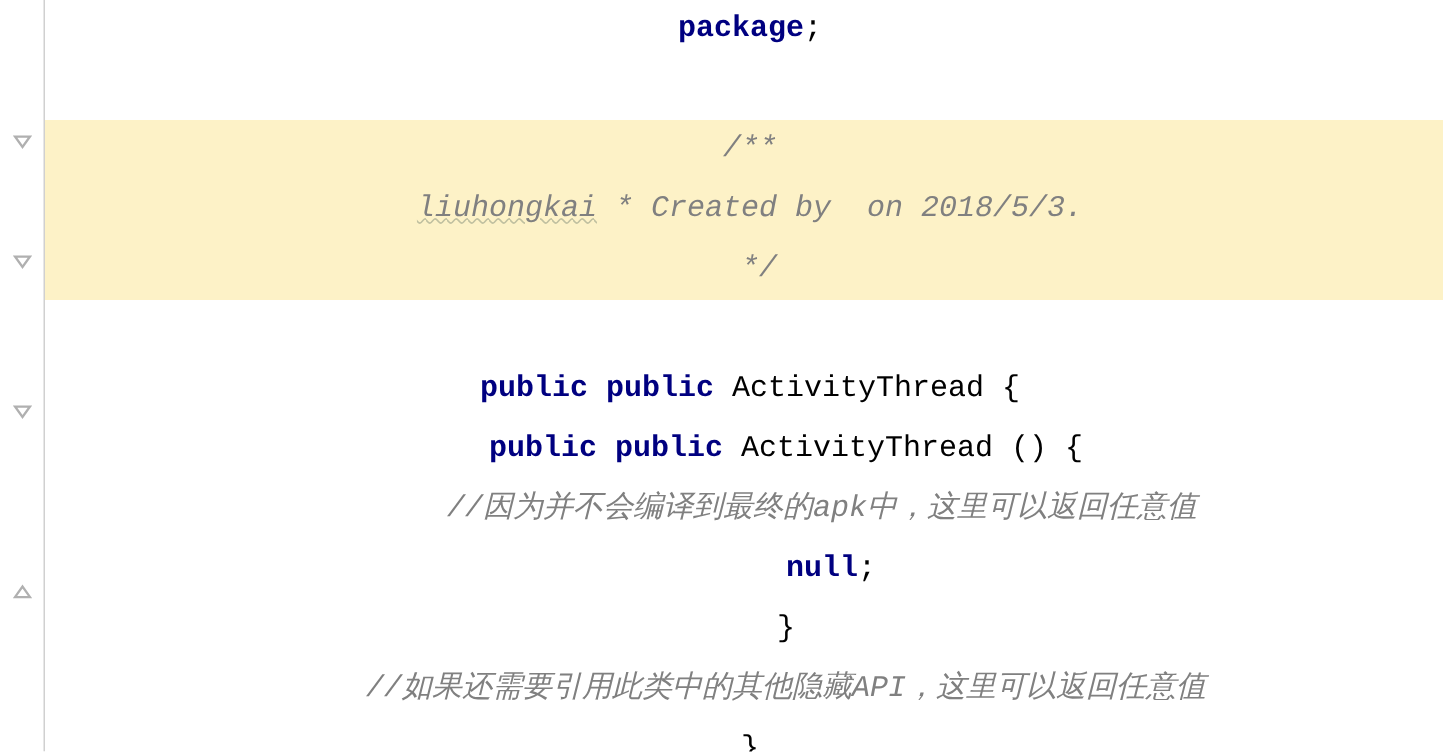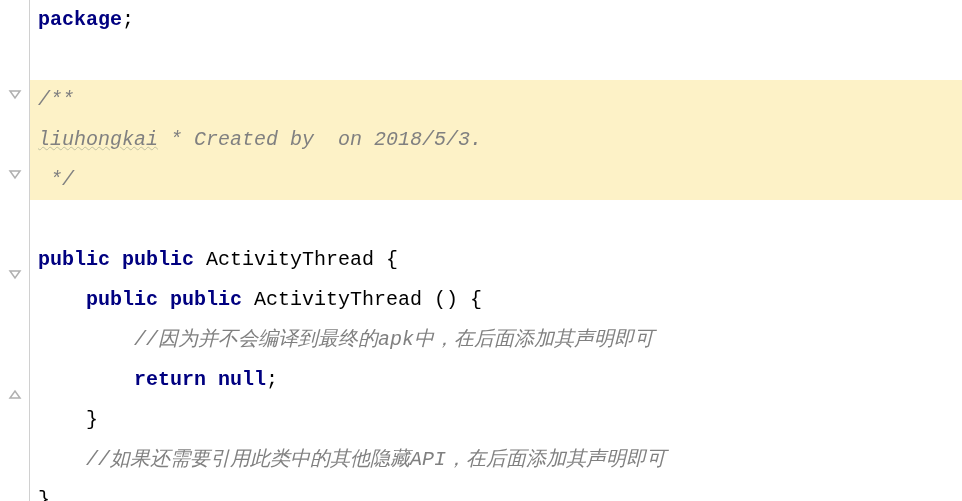--- a/index.html
+++ b/index.html
@@ -50,20 +50,21 @@
       flex: 1;
       padding-left: 8px;
       line-height: 40px;
     }
 
     .code-line {
       white-space: pre;
       height: 40px;
       display: flex;
       align-items: center;
+      justify-content: center;
     }
 
     .highlighted {
       background: #fdf2c7;
       margin-left: -8px;
       padding-left: 8px;
       width: calc(100% + 8px);
     }
 
     .keyword {
@@ -133,25 +134,25 @@
     <div class="code-line highlighted"><span class="comment-block underline-wavy">liuhongkai</span><span class="comment-block"> * Created by </span><span class="comment-block"> on 2018/5/3.</span></div>
 
     <div class="code-line highlighted"><span class="comment-block"> */</span></div>
 
     <div class="code-line"></div>
 
     <div class="code-line"><span class="keyword">public</span><span class="keyword"> public</span><span class="identifier"> ActivityThread </span><span class="punct">{</span></div>
 
     <div class="code-line"><span>    </span><span class="keyword">public</span><span class="keyword"> public</span><span class="identifier"> ActivityThread </span><span class="punct">() {</span></div>
 
-    <div class="code-line"><span>        </span><span class="comment-line">//因为并不会编译到最终的apk中，在后面添加其声明即可</span></div>
+    <div class="code-line"><span>        </span><span class="comment-line">//因为并不会编译到最终的apk中，这里可以返回任意值</span></div>
 
-    <div class="code-line"><span>        </span><span class="keyword">return</span><span class="keyword"> null</span><span class="punct">;</span></div>
+    <div class="code-line"><span>        </span><span class="keyword"> null</span><span class="punct">;</span></div>
 
     <div class="code-line"><span>    </span><span class="punct">}</span></div>
 
-    <div class="code-line"><span>    </span><span class="comment-line">//如果还需要引用此类中的其他隐藏API，在后面添加其声明即可</span></div>
+    <div class="code-line"><span>    </span><span class="comment-line">//如果还需要引用此类中的其他隐藏API，这里可以返回任意值</span></div>
 
     <div class="code-line"><span class="punct">}</span></div>
 
   </div>
 
 </div>
 
 </body></html>

